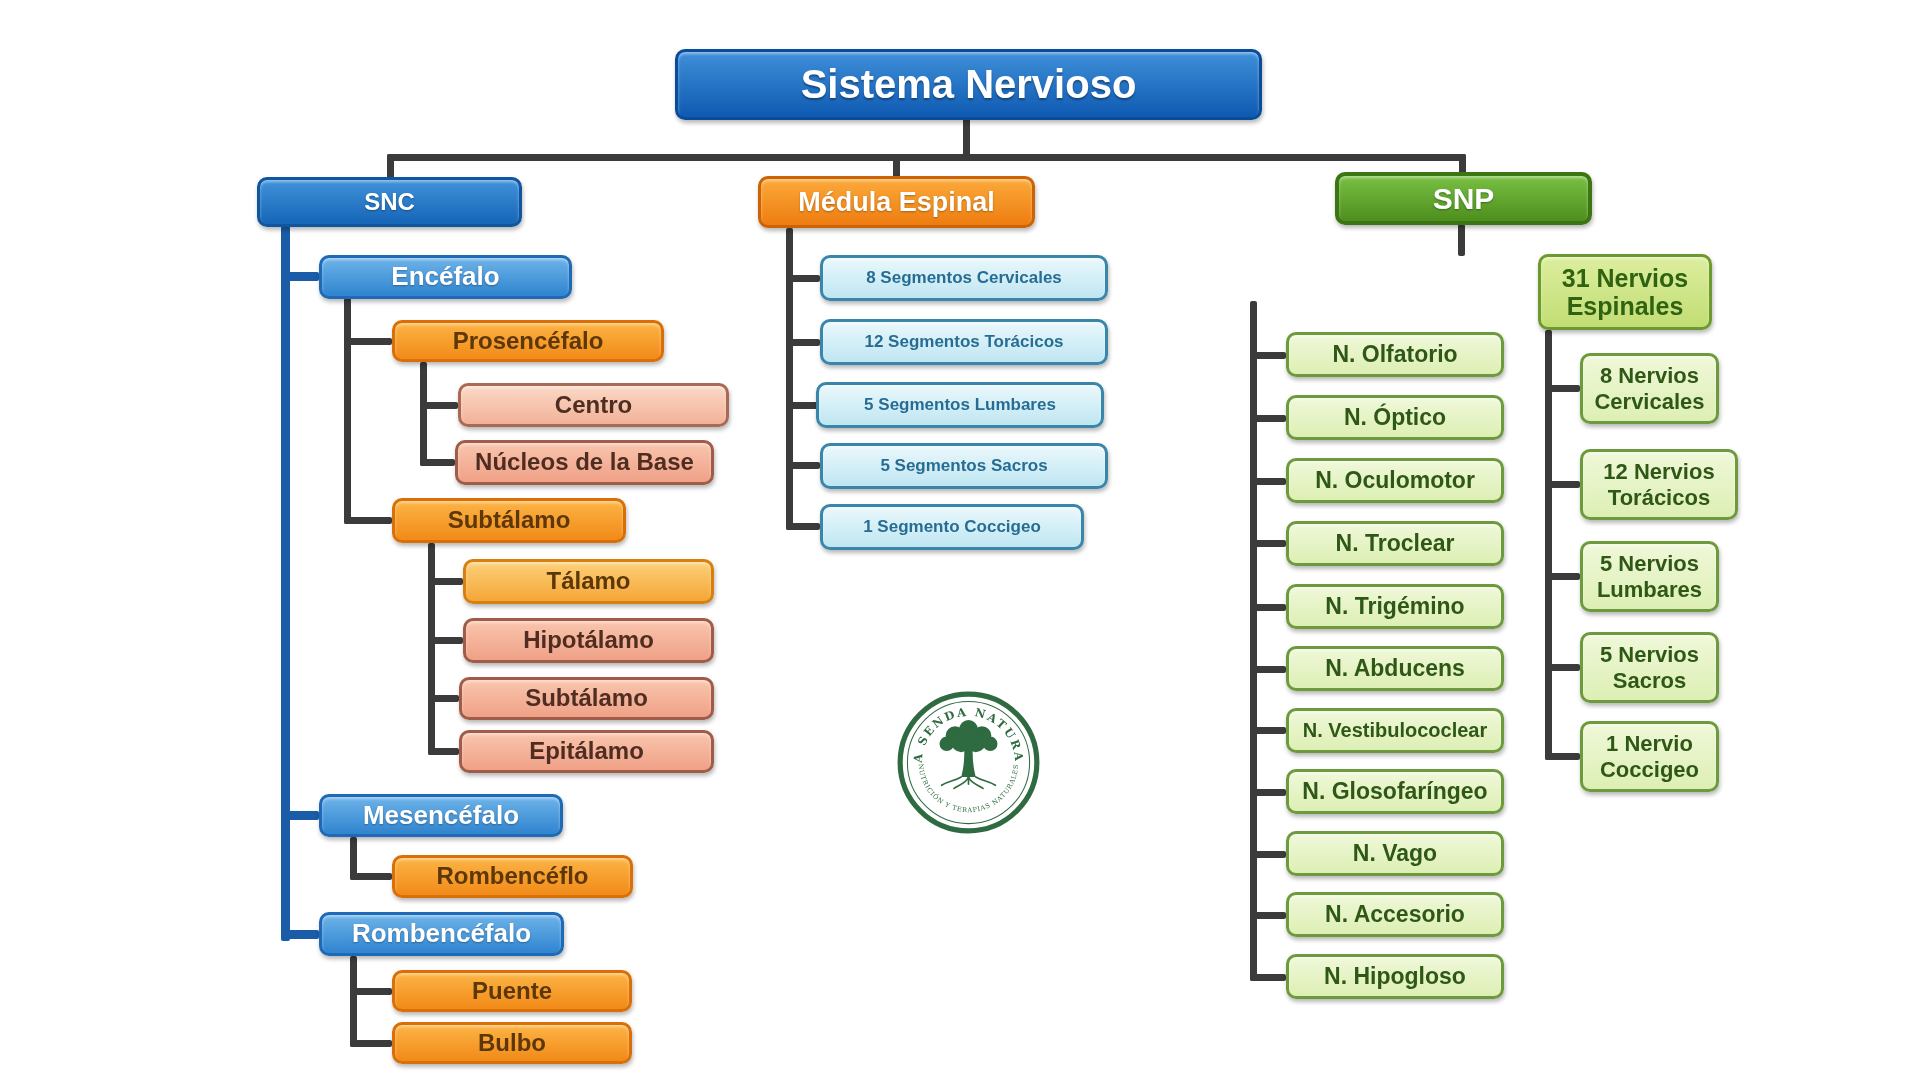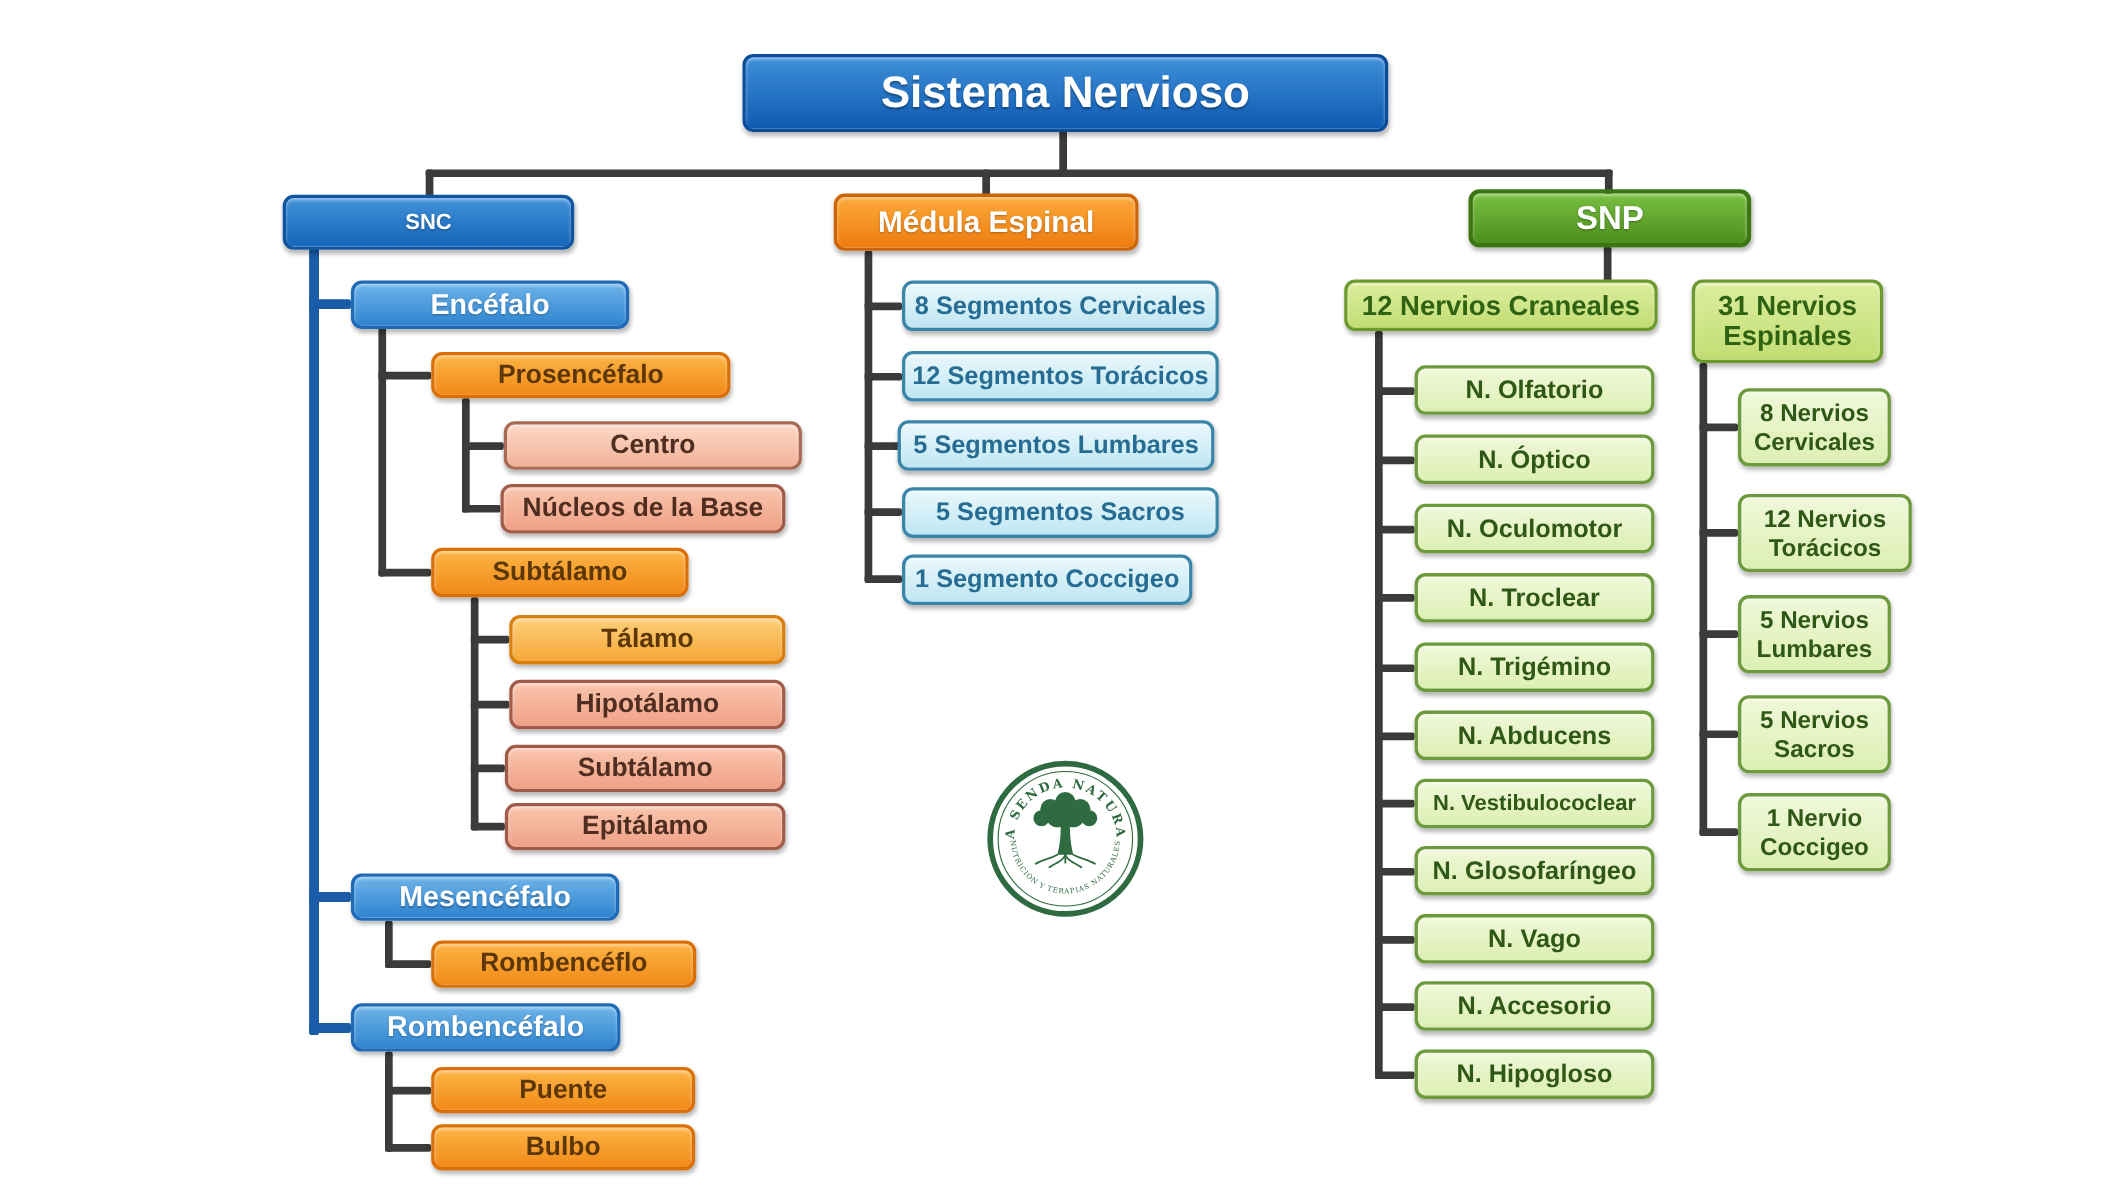--- a/index.html
+++ b/index.html
@@ -8,30 +8,30 @@
   .node{position:absolute;display:flex;align-items:center;justify-content:center;text-align:center;
         border-radius:10px;font-weight:bold;box-sizing:border-box;line-height:1.12;
         box-shadow:1px 3px 4px rgba(0,0,0,.28), inset 0 2px 3px rgba(255,255,255,.45);}
   .line{position:absolute;}
   .dark{background:#3b3b3b;border-radius:2px;}
   .bluel{background:#1a5ca8;border-radius:2px;}
 
   .title{background:linear-gradient(#3f8fd8,#0e5ab2);border:3px solid #0a4c9a;color:#fff;
          font-size:40px;border-radius:10px;text-shadow:0 2px 2px rgba(0,0,0,.35);}
   .blue-dark{background:linear-gradient(#4192d8,#1565b8);border:3px solid #0f55a0;color:#fff;
-         font-size:20px;text-shadow:0 1px 2px rgba(0,0,0,.35);}
+         font-size:24px;text-shadow:0 1px 2px rgba(0,0,0,.35);}
   .blue-mid{background:linear-gradient(#6db3e9,#2f84cf);border:3px solid #1f6ab6;color:#fff;
          font-size:26px;text-shadow:0 1px 2px rgba(0,0,0,.3);}
   .orange-hdr{background:linear-gradient(#fbaa3a,#ee7c10);border:3px solid #cd6307;color:#fff;
          font-size:27px;text-shadow:0 1px 2px rgba(0,0,0,.3);}
   .orange{background:linear-gradient(#fcb445,#f18a18);border:3px solid #d96f06;color:#5d3708;font-size:24px;}
   .orange-light{background:linear-gradient(#fdd079,#f5a637);border:3px solid #d97f10;color:#5d3708;font-size:24px;}
   .pink-light{background:linear-gradient(#fbd9c6,#f2b198);border:3px solid #a96a55;color:#4f2d20;font-size:24px;}
   .pink{background:linear-gradient(#f9c5ad,#efa187);border:3px solid #a05c48;color:#4f2d20;font-size:24px;}
-  .cyan{background:linear-gradient(#eaf8fc,#bfe6f2);border:3px solid #3a86ab;color:#276d93;font-size:23px;}
+  .cyan{background:linear-gradient(#eaf8fc,#bfe6f2);border:3px solid #3a86ab;color:#276d93;font-size:17px;}
   .green-dark{background:linear-gradient(#79c043,#4d8e1d);border:4px solid #3c7613;color:#fff;
          font-size:30px;text-shadow:0 1px 2px rgba(0,0,0,.35);}
   .green-mid{background:linear-gradient(#dcee9e,#c2dd74);border:3px solid #6d9a2e;color:#2f6211;font-size:25px;}
   .green-light{background:linear-gradient(#eff8d9,#ddefb4);border:3px solid #6d9a3c;color:#2f5816;font-size:23px;}
   .fs20{font-size:20px;}
   .fs22{font-size:22px;line-height:1.15;}
 </style>
 </head>
 <body>
 
@@ -118,21 +118,20 @@
   <div class="node blue-mid" style="left:319px;top:912px;width:245px;height:44px">Rombencéfalo</div>
   <div class="node orange" style="left:392px;top:970px;width:240px;height:42px">Puente</div>
   <div class="node orange" style="left:392px;top:1022px;width:240px;height:42px">Bulbo</div>
 
   <div class="node cyan" style="left:820px;top:255px;width:288px;height:46px">8 Segmentos Cervicales</div>
   <div class="node cyan" style="left:820px;top:319px;width:288px;height:46px">12 Segmentos Torácicos</div>
   <div class="node cyan" style="left:816px;top:382px;width:288px;height:46px">5 Segmentos Lumbares</div>
   <div class="node cyan" style="left:820px;top:443px;width:288px;height:46px">5 Segmentos Sacros</div>
   <div class="node cyan" style="left:820px;top:504px;width:264px;height:46px">1 Segmento Coccigeo</div>
 
-  <div class="node green-mid" style="left:1222px;top:254px;width:285px;height:47px">12 Nervios Craneales</div>
   <div class="node green-light" style="left:1286px;top:332px;width:218px;height:45px">N. Olfatorio</div>
   <div class="node green-light" style="left:1286px;top:395px;width:218px;height:45px">N. Óptico</div>
   <div class="node green-light" style="left:1286px;top:458px;width:218px;height:45px">N. Oculomotor</div>
   <div class="node green-light" style="left:1286px;top:521px;width:218px;height:45px">N. Troclear</div>
   <div class="node green-light" style="left:1286px;top:584px;width:218px;height:45px">N. Trigémino</div>
   <div class="node green-light fs20" style="left:1286px;top:708px;width:218px;height:45px">N. Vestibulococlear</div>
   <div class="node green-light" style="left:1286px;top:646px;width:218px;height:45px">N. Abducens</div>
   <div class="node green-light" style="left:1286px;top:769px;width:218px;height:45px">N. Glosofaríngeo</div>
   <div class="node green-light" style="left:1286px;top:831px;width:218px;height:45px">N. Vago</div>
   <div class="node green-light" style="left:1286px;top:892px;width:218px;height:45px">N. Accesorio</div>

